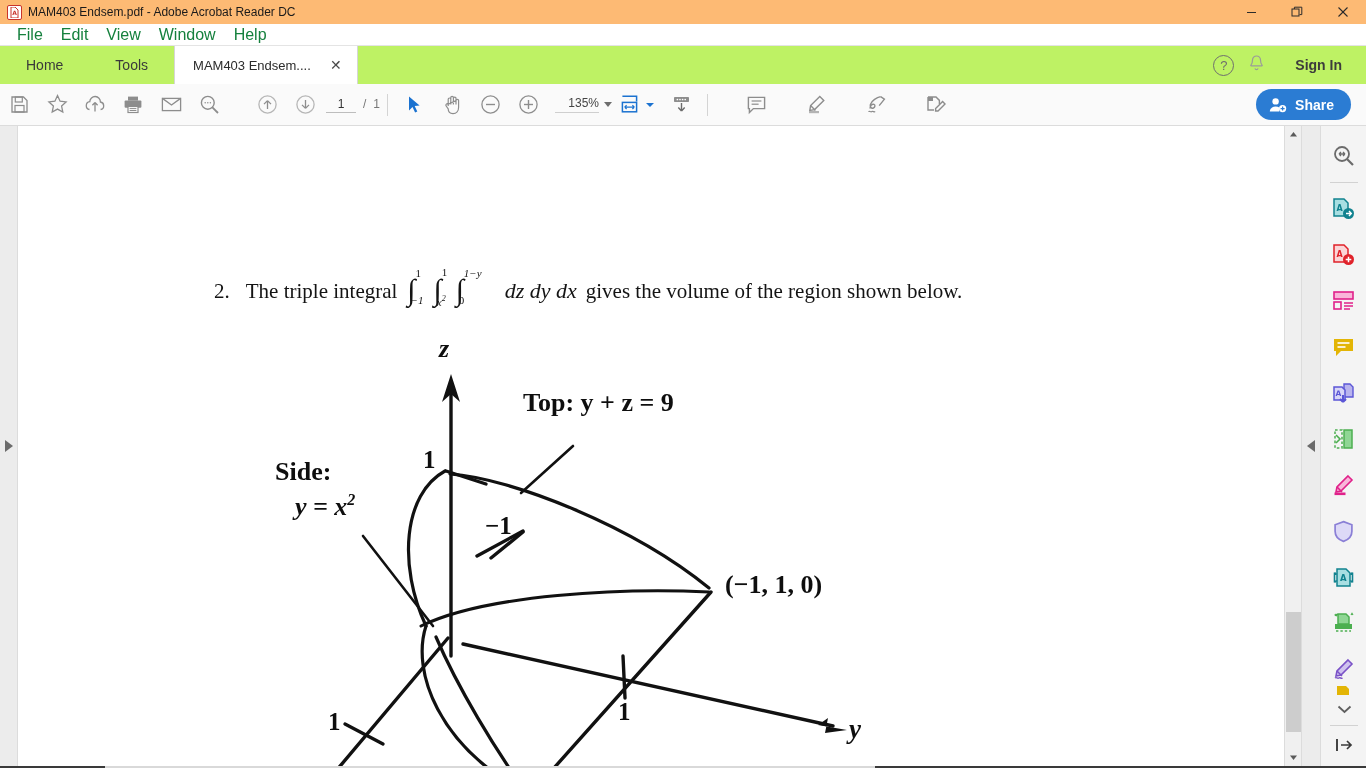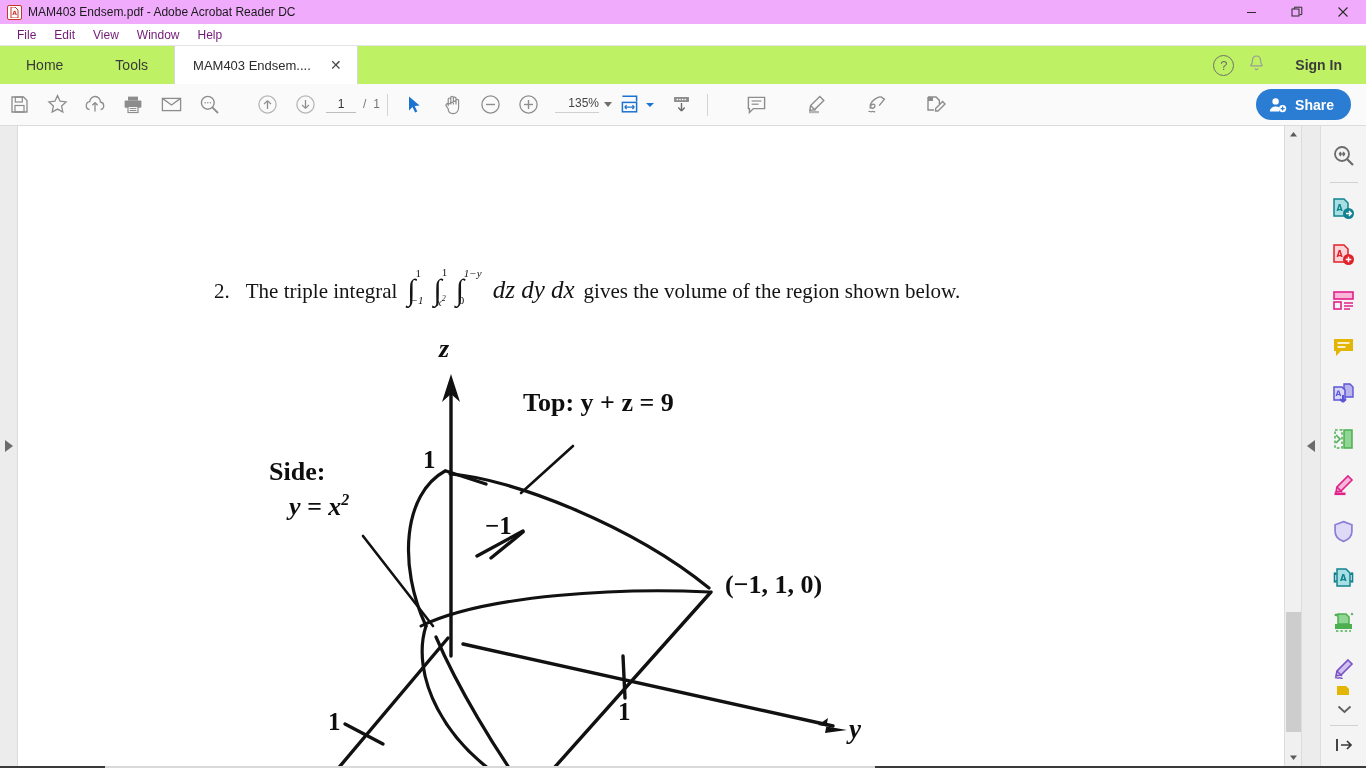--- a/index.html
+++ b/index.html
@@ -5,21 +5,21 @@
   * { box-sizing: border-box; margin: 0; padding: 0; }
   html, body {
     width: 1366px; height: 768px;
     overflow: hidden;
     font-family: "Liberation Sans", sans-serif;
     background: #ffffff;
   }
 
   
   .titlebar {
-    height: 24px; background: #f0abfc;
+    height: 24px; background: #fdba74;
     display: flex; align-items: center;
     position: relative;
   }
   .app-icon {
     width: 15px; height: 15px; margin: 0 6px 0 7px;
     background: #ffffff; border: 1px solid #c9342b; border-radius: 2px;
     color: #c9342b; font-size: 10px; font-weight: bold;
     display: flex; align-items: center; justify-content: center;
     line-height: 1; flex: none;
   }
@@ -35,21 +35,21 @@
     color: #2b2b2b;
   }
 
   
   .menubar {
     height: 22px; background: #ffffff;
     display: flex; align-items: center; padding-left: 8px;
     border-bottom: 1px solid #e4e4e4;
   }
   .menu-item {
-    font-size: 12px; color: #701a75;
+    font-size: 16px; color: #15803d;
     padding: 2px 9px; cursor: default;
   }
 
   
   .tabbar {
     height: 38px; background: #bef264;
     display: flex; align-items: center;
     position: relative;
   }
   .tab-generic {
@@ -158,21 +158,21 @@
   
   .qline {
     position: absolute; left: 196px; top: 150px;
     font-family: "Liberation Serif", serif;
     font-size: 21px; color: #141414;
     display: flex; align-items: baseline; white-space: nowrap;
   }
   .qnum { margin-right: 16px; }
   .mathi {
     font-family: "Liberation Serif", serif;
-    font-style: italic; font-size: 25px;
+    font-style: italic; font-size: 22px; margin-left: 12px;
   }
   .intg {
     display: inline-flex; align-items: center;
     margin: 0 1px; position: relative;
   }
   .intsym {
     font-family: "Liberation Serif", serif;
     font-size: 30px; font-style: italic; line-height: 0.75;
     position: relative; top: 2px;
   }
@@ -555,21 +555,21 @@
           <line x1="130" y1="210" x2="200" y2="300" stroke-width="2.6"></line>
         </g>
       </svg>
 
       <div class="fig-label" style="left:206px; top:8px; font-size:26px; font-style:italic; font-weight:bold;">z</div>
       <div class="fig-label" style="left:616px; top:388px; font-size:27px; font-style:italic; font-weight:bold;">y</div>
       
 
       <div class="fig-label" style="left:290px; top:62px; font-size:26px; font-weight:bold;">Top:  y + z = 9</div>
 
-      <div class="fig-label" style="left:36px; top:128px; font-size:26px; font-weight:bold; line-height:1.35;">
+      <div class="fig-label" style="left:42px; top:128px; font-size:26px; font-weight:bold; line-height:1.35;">
         <div>Side:</div>
         <div style="font-style:italic;margin-left:20px;">
           <span>y = x</span><span style="font-size:16px; vertical-align:super;">2</span>
         </div>
       </div>
 
       <div class="fig-label" style="left:190px; top:120px; font-size:25px; font-weight:bold;">1</div>
       <div class="fig-label" style="left:252px; top:186px; font-size:25px; font-weight:bold;">−1</div>
       <div class="fig-label" style="left:385px; top:372px; font-size:25px; font-weight:bold;">1</div>
       <div class="fig-label" style="left:95px; top:382px; font-size:25px; font-weight:bold;">1</div>

